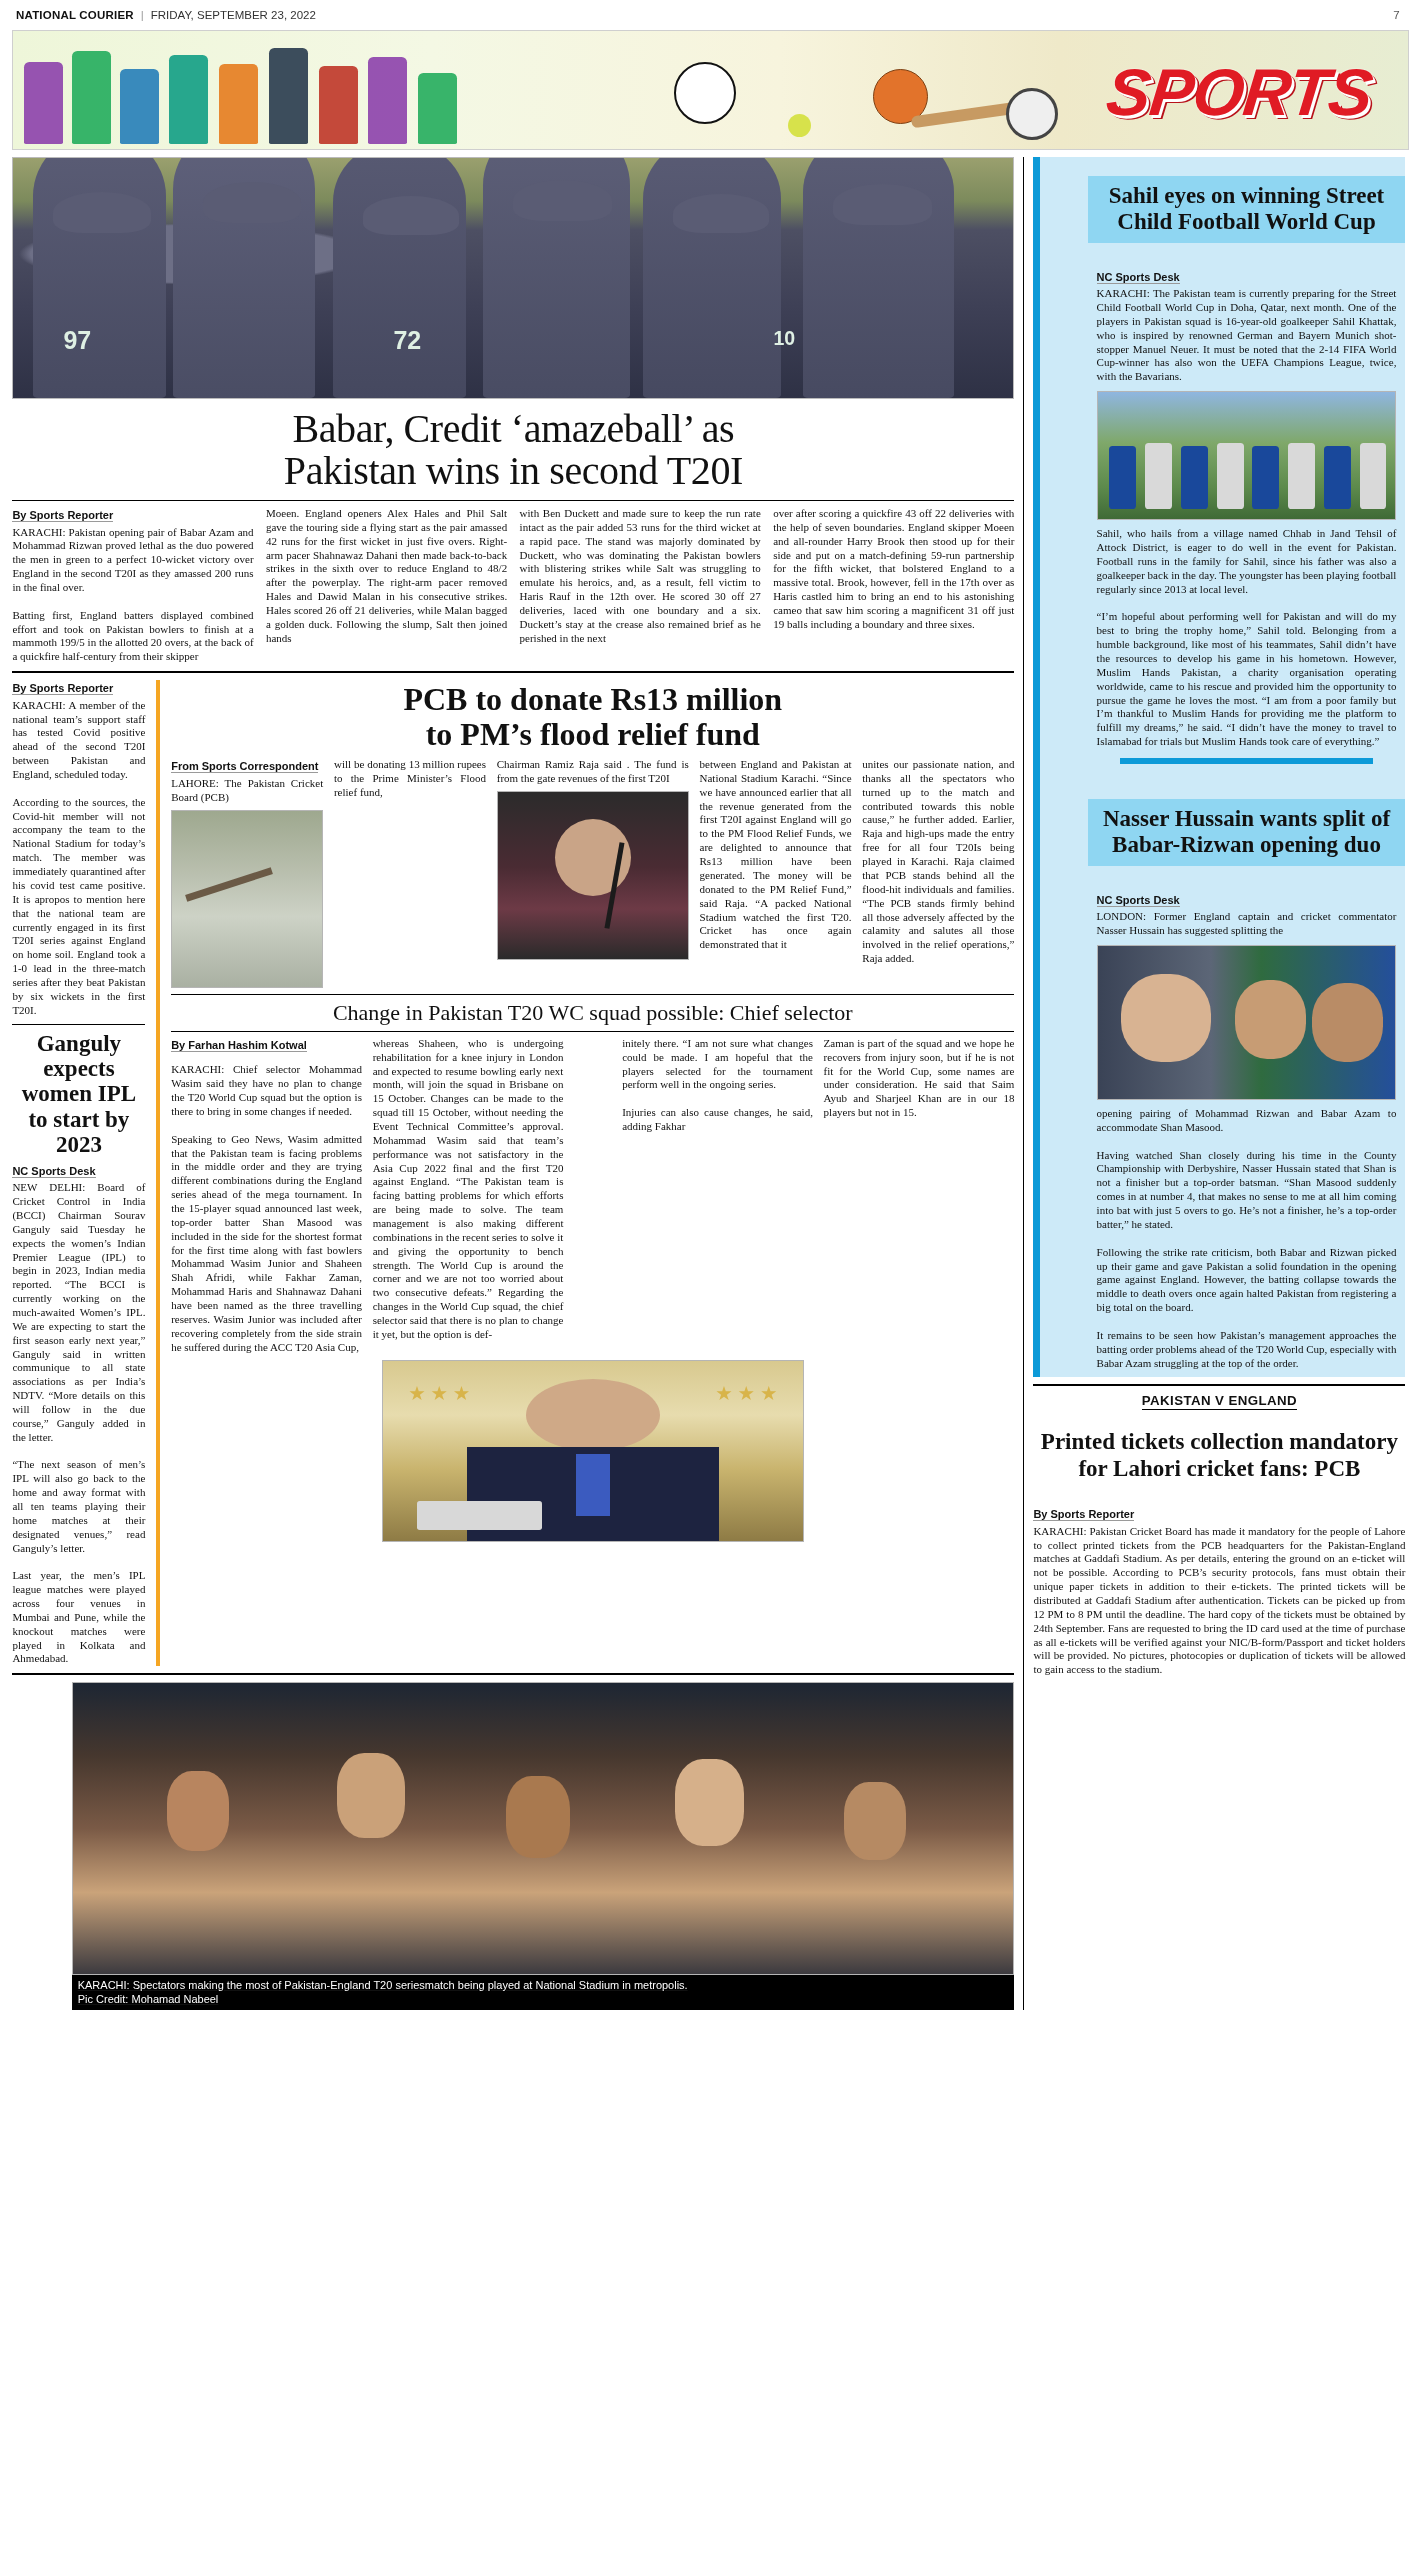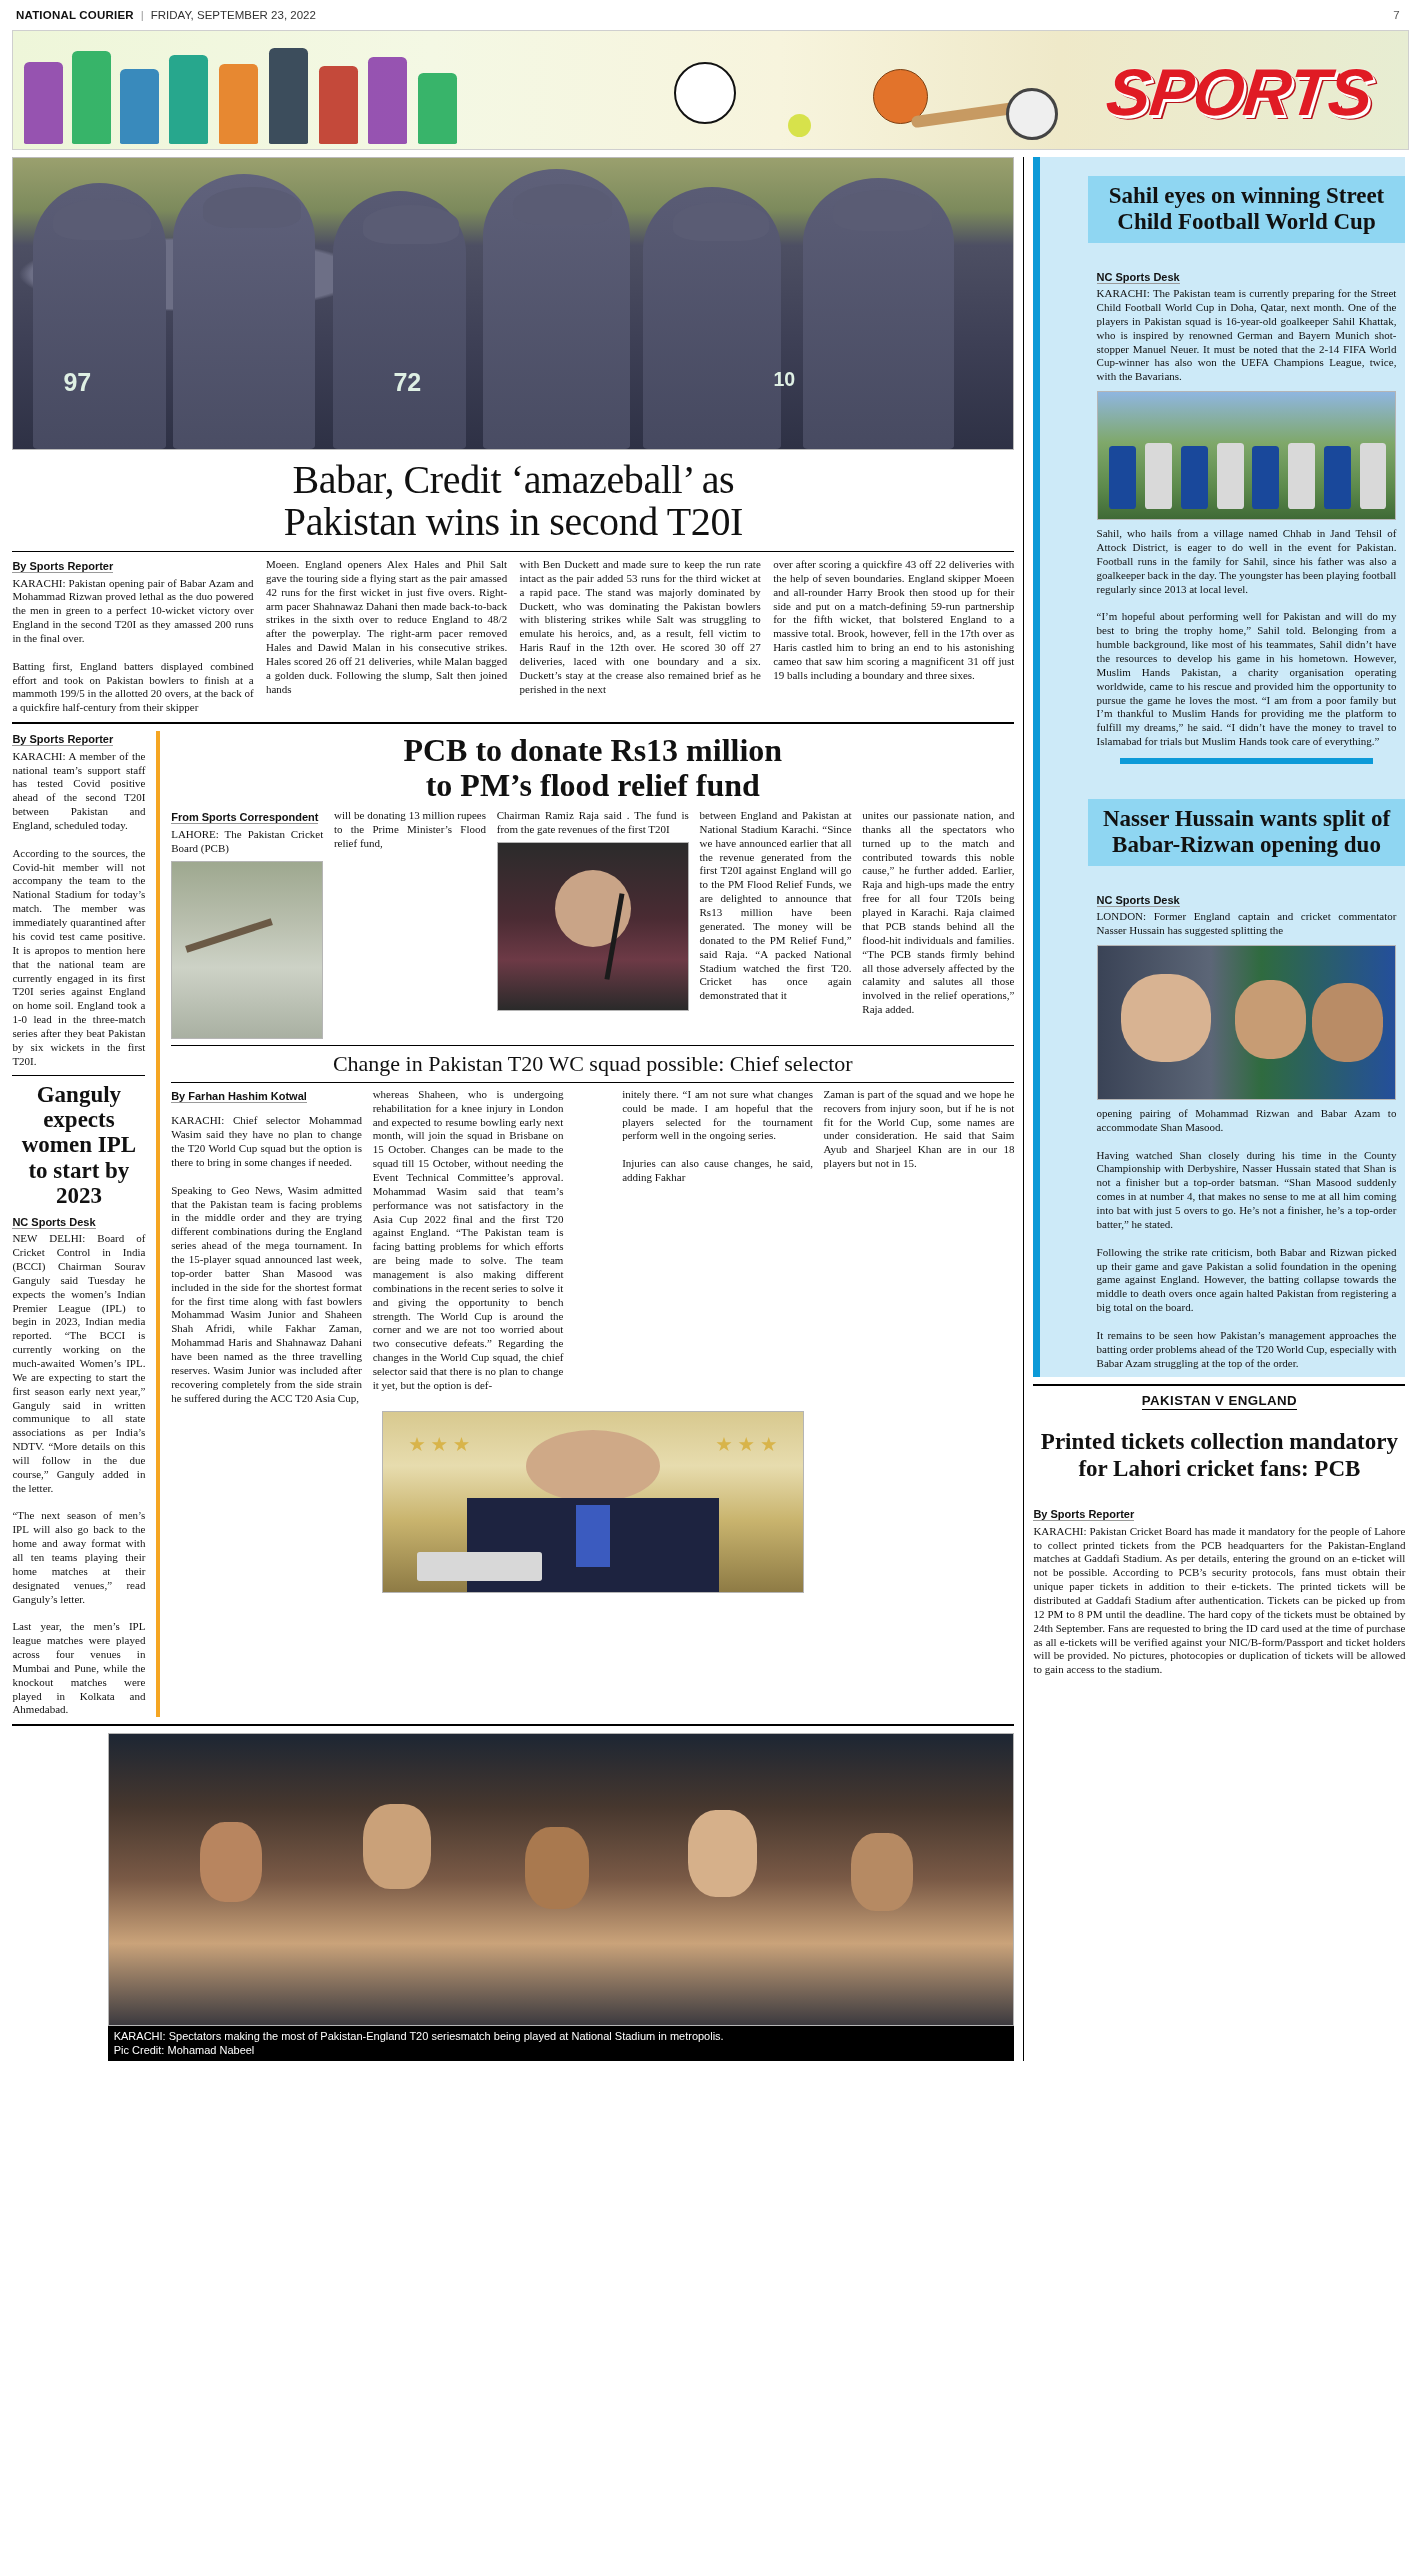--- a/index.html
+++ b/index.html
@@ -56,21 +56,21 @@
     font-family:"Liberation Sans", sans-serif; font-weight:bold;
     font-size:11px; border-bottom:1.8px solid #9a9a9a;
     display:inline-block; padding-bottom:0; margin:0 0 3.6px 0;
   }
   .bodytext { font-size:11px; line-height:1.26; text-align:justify; hyphens:auto; }
   .hr-thick { border:0; border-top:2.2px solid #000; margin:7px 0; }
   .hr-thin  { border:0; border-top:0.9px solid #000; margin:6.2px 0; }
 
   
   .lead-photo {
-    height:293px; border:0.9px solid #bbb;
+    height:242px; border:0.9px solid #bbb;
     background:
       radial-gradient(ellipse at 18% 40%, #6d6f86 0 14%, transparent 15%),
       linear-gradient(180deg,#9aa06e 0%, #7c8a5c 18%, #4d4f63 30%, #3e4056 62%, #2e3145 100%);
     position:relative; overflow:hidden;text-align:center;
   }
   .player { position:absolute; bottom:0; border-radius:50% 50% 5.3px 5.3px / 24% 24% 3.6px 3.6px; }
   .cap { position:absolute; border-radius:50% 50% 30% 30%; background:#5a5c74; }
 
   
   .lead-hl {
@@ -290,21 +290,21 @@
             <div style="position:absolute;left:46%;top:52%;width:8%;height:34%;background:#3b5bbf;"></div>
             <div style="position:absolute;left:8%;bottom:6%;width:30%;height:16%;background:#d8d8d8;border-radius:2.7px;"></div>
             <div style="position:absolute;left:6%;top:12%;color:#d8b44a;font-size:19.5px;">★ ★ ★</div>
             <div style="position:absolute;right:6%;top:12%;color:#d8b44a;font-size:19.5px;">★ ★ ★</div>
           </div>
         </div>
       </div>
 
       <hr class="hr-thick">
 
-      <div style="margin-left:96px;">
+      <div style="margin-left:60px;text-decoration:underline;">
         <div class="ph ph-crowd" style="height:293px;">
           <div style="position:absolute;left:10%;top:30%;width:62px;height:80px;border-radius:40%;background:#b8855f;"></div>
           <div style="position:absolute;left:28%;top:24%;width:68px;height:85px;border-radius:40%;background:#caa179;"></div>
           <div style="position:absolute;left:46%;top:32%;width:64px;height:82px;border-radius:40%;background:#a9794f;"></div>
           <div style="position:absolute;left:64%;top:26%;width:69px;height:87px;border-radius:40%;background:#d6b08a;"></div>
           <div style="position:absolute;left:82%;top:34%;width:62px;height:78px;border-radius:40%;background:#b68a63;"></div>
         </div>
         <div class="caption-bar">
           <span>KARACHI: Spectators making the most of Pakistan-England T20 seriesmatch being played at National Stadium in metropolis.</span>
           <span class="credit">Pic Credit: Mohamad Nabeel</span>

